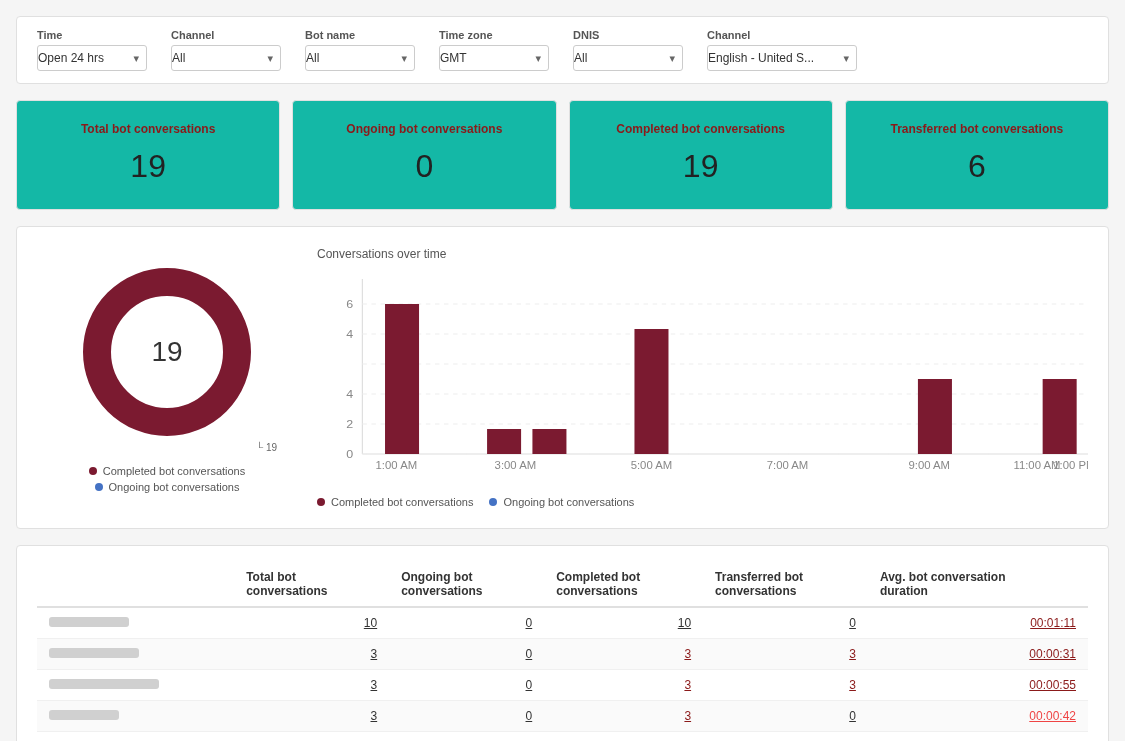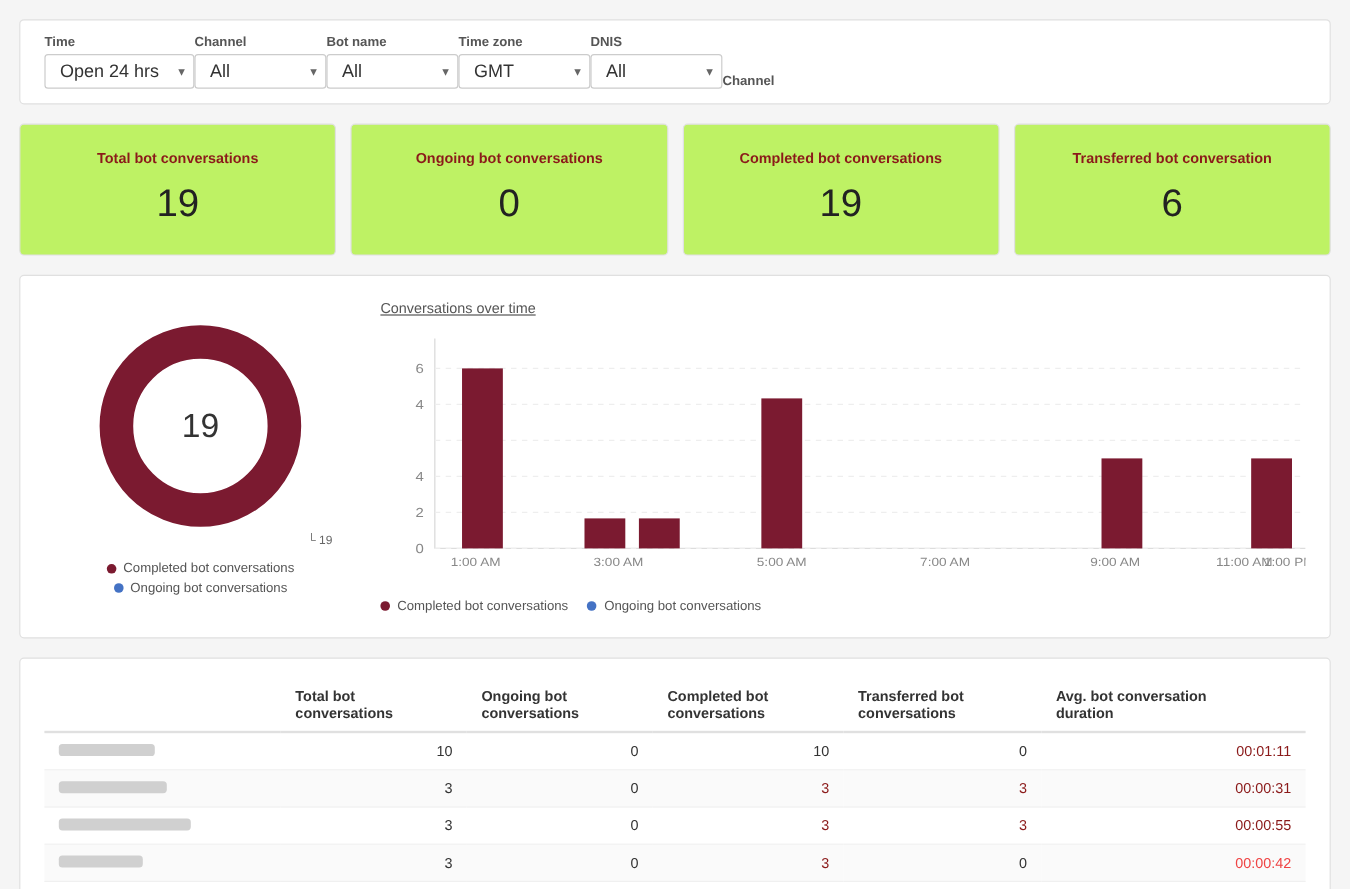--- a/index.html
+++ b/index.html
@@ -15,38 +15,39 @@
       background: #f5f5f5;
       padding: 16px;
     }
     
     .filter-bar {
       background: #fff;
       border: 1px solid #e0e0e0;
       border-radius: 4px;
       padding: 12px 20px;
       display: flex;
+      gap: 24px;
       align-items: flex-end;
       margin-bottom: 16px;
     }
     .filter-group {
       display: flex;
       flex-direction: column;
       gap: 4px;
     }
     .filter-label {
       font-size: 11px;
       color: #555;
       font-weight: 600;
     }
     .filter-select {
       border: 1px solid #ccc;
       border-radius: 3px;
-      padding: 5px 28px 5px 12px;
-      font-size: 15px;
+      padding: 5px 28px 5px 0;
+      font-size: 12px;
       color: #333;
       background: #fff;
       appearance: none;
       -webkit-appearance: none;
       cursor: pointer;
       position: relative;
       min-width: 110px;
     }
     .select-wrapper {
       position: relative;
@@ -62,21 +63,21 @@
       color: #666;
       pointer-events: none;
     }
     
     .kpi-row {
       display: flex;
       gap: 12px;
       margin-bottom: 16px;
     }
     .kpi-card {
-      background: #bef264;
+      background: #14b8a6;
       border: 1px solid #e0e0e0;
       border-radius: 4px;
       flex: 1;
       padding: 16px 20px 20px;
       display: flex;
       flex-direction: column;
       align-items: center;
       justify-content: center;
       min-height: 110px;
     }
@@ -154,21 +155,20 @@
     
     .bar-section {
       flex: 1;
       display: flex;
       flex-direction: column;
     }
     .chart-title {
       font-size: 12px;
       color: #555;
       margin-bottom: 8px;
-      text-decoration: underline;
     }
     .bar-chart-area {
       flex: 1;
       position: relative;
     }
     .bar-chart-svg {
       width: 100%;
       height: 220px;
     }
     .bar-legend {
@@ -196,20 +196,21 @@
       border-bottom: 2px solid #e0e0e0;
     }
     thead th:not(:first-child) {
       text-align: left;
     }
     tbody td {
       font-size: 12px;
       color: #333;
       padding: 8px 12px;
       border-bottom: 1px solid #f0f0f0;
+      text-decoration: underline;
     }
     tbody td:not(:first-child) {
       text-align: right;
     }
     .placeholder-bar {
       display: inline-block;
       height: 10px;
       background: #d0d0d0;
       border-radius: 3px;
     }
@@ -258,38 +259,43 @@
     <div class="filter-group">
       <span class="filter-label">DNIS</span>
       <div class="select-wrapper">
         <select class="filter-select">
           <option>All</option>
         </select>
       </div>
     </div>
     <div class="filter-group">
       <span class="filter-label">Channel</span>
+      <div class="select-wrapper">
+        <select class="filter-select" style="min-width:150px">
+          <option>English - United S...</option>
+        </select>
+      </div>
     </div>
   </div>
 
   <div class="kpi-row">
   <div class="kpi-card">
       <div class="kpi-title">Total bot conversations</div>
       <div class="kpi-value">19</div>
     </div>
       <div class="kpi-card">
       <div class="kpi-title">Ongoing bot conversations</div>
       <div class="kpi-value">0</div>
     </div>
       <div class="kpi-card">
       <div class="kpi-title">Completed bot conversations</div>
       <div class="kpi-value">19</div>
     </div>
       <div class="kpi-card">
-      <div class="kpi-title">Transferred bot conversation</div>
+      <div class="kpi-title">Transferred bot conversations</div>
       <div class="kpi-value">6</div>
     </div>
     </div>
 
   <div class="charts-row">
 
     <div class="donut-section">
       <div class="donut-container">
         <svg width="180" height="180" viewBox="0 0 180 180">
           <circle cx="90" cy="90" r="70" fill="none" stroke="#7b1a30" stroke-width="28"></circle>

